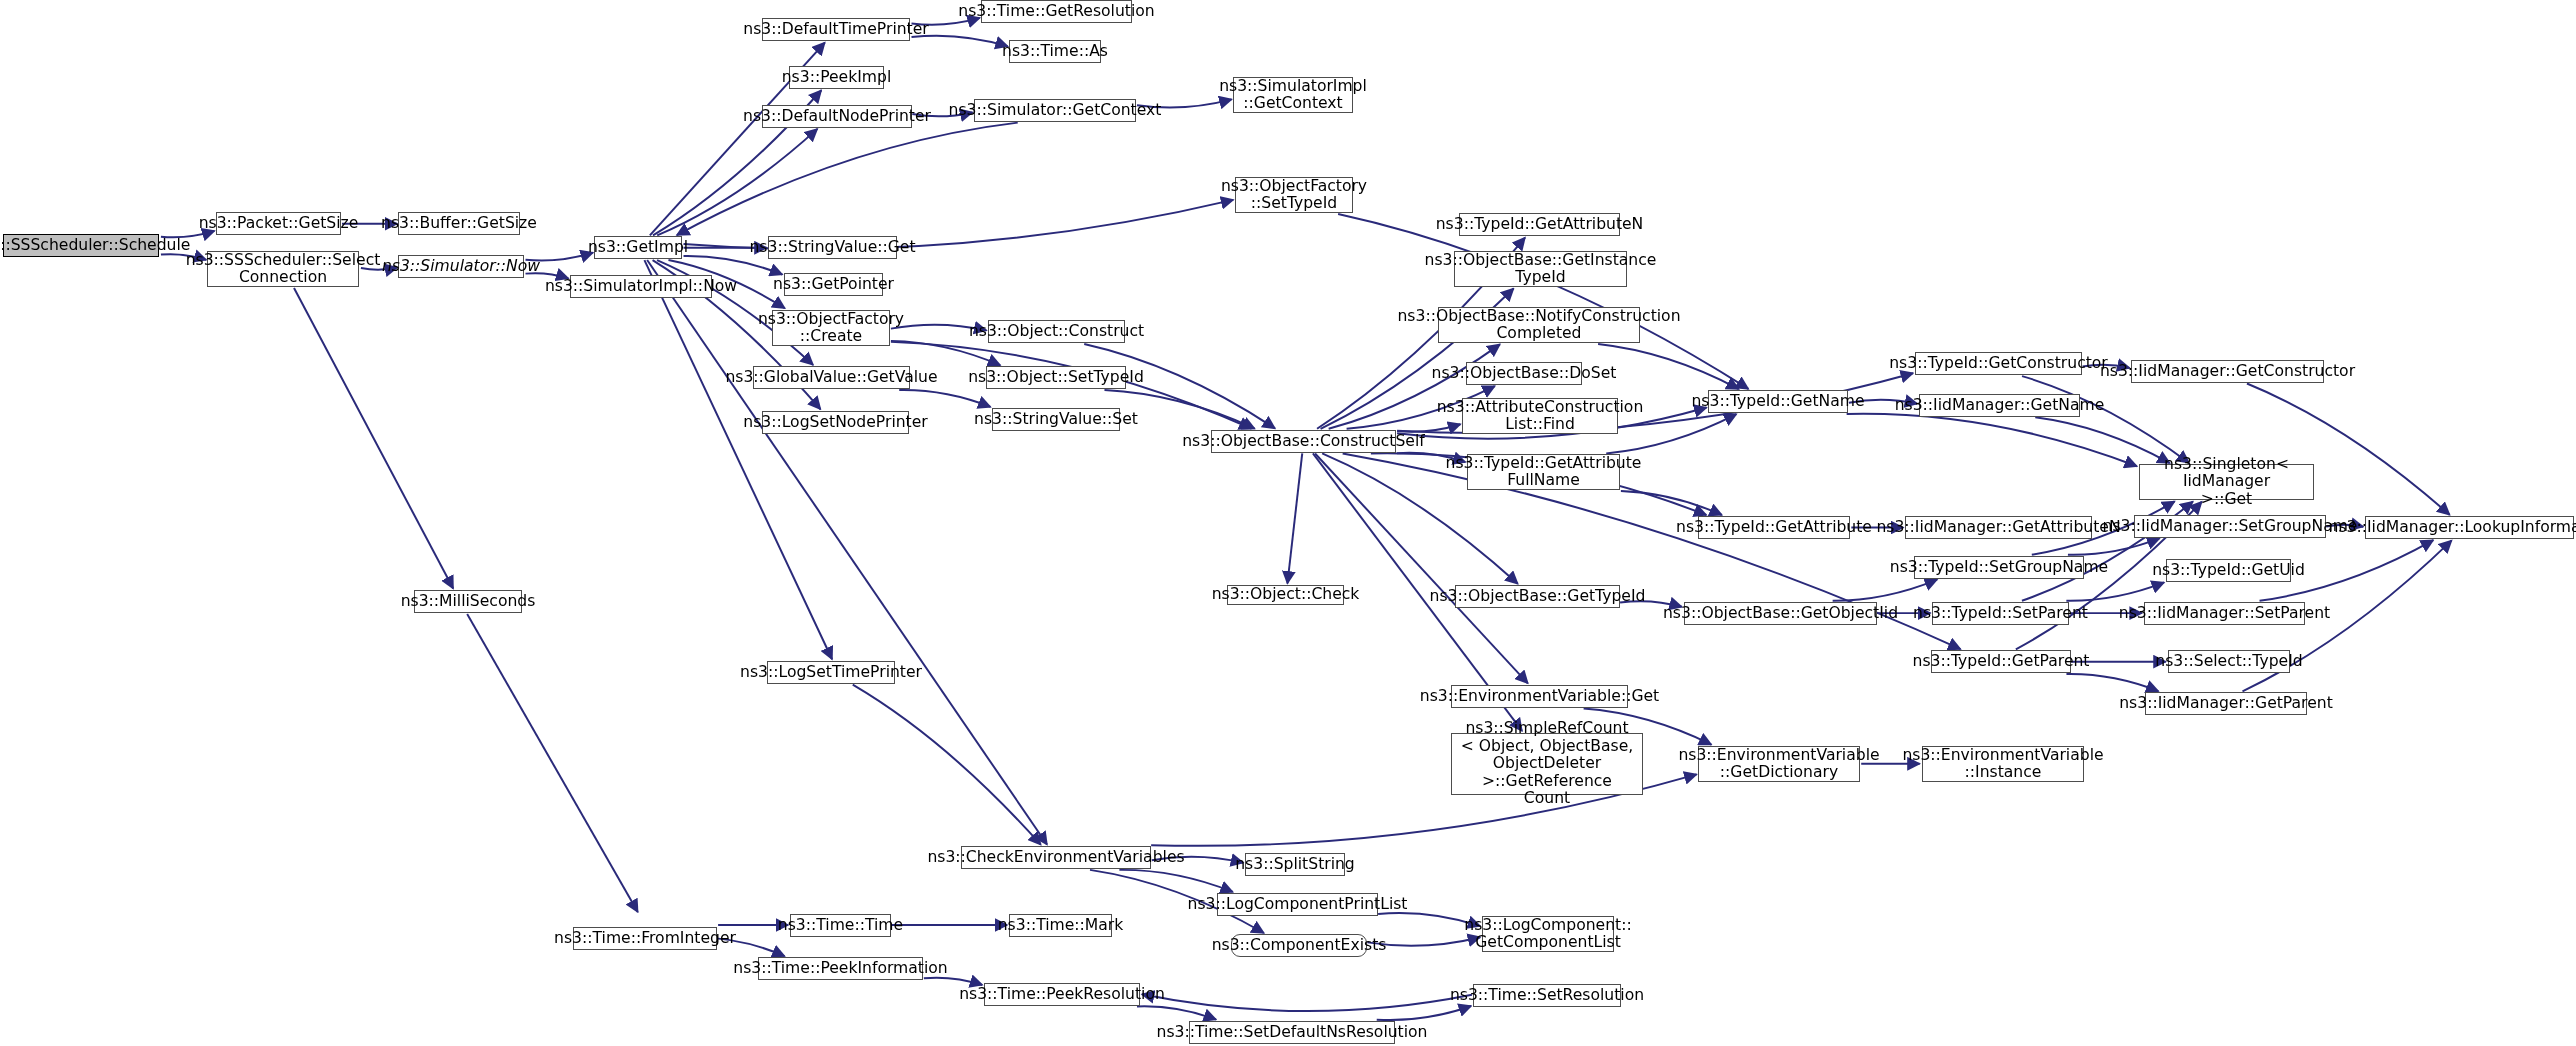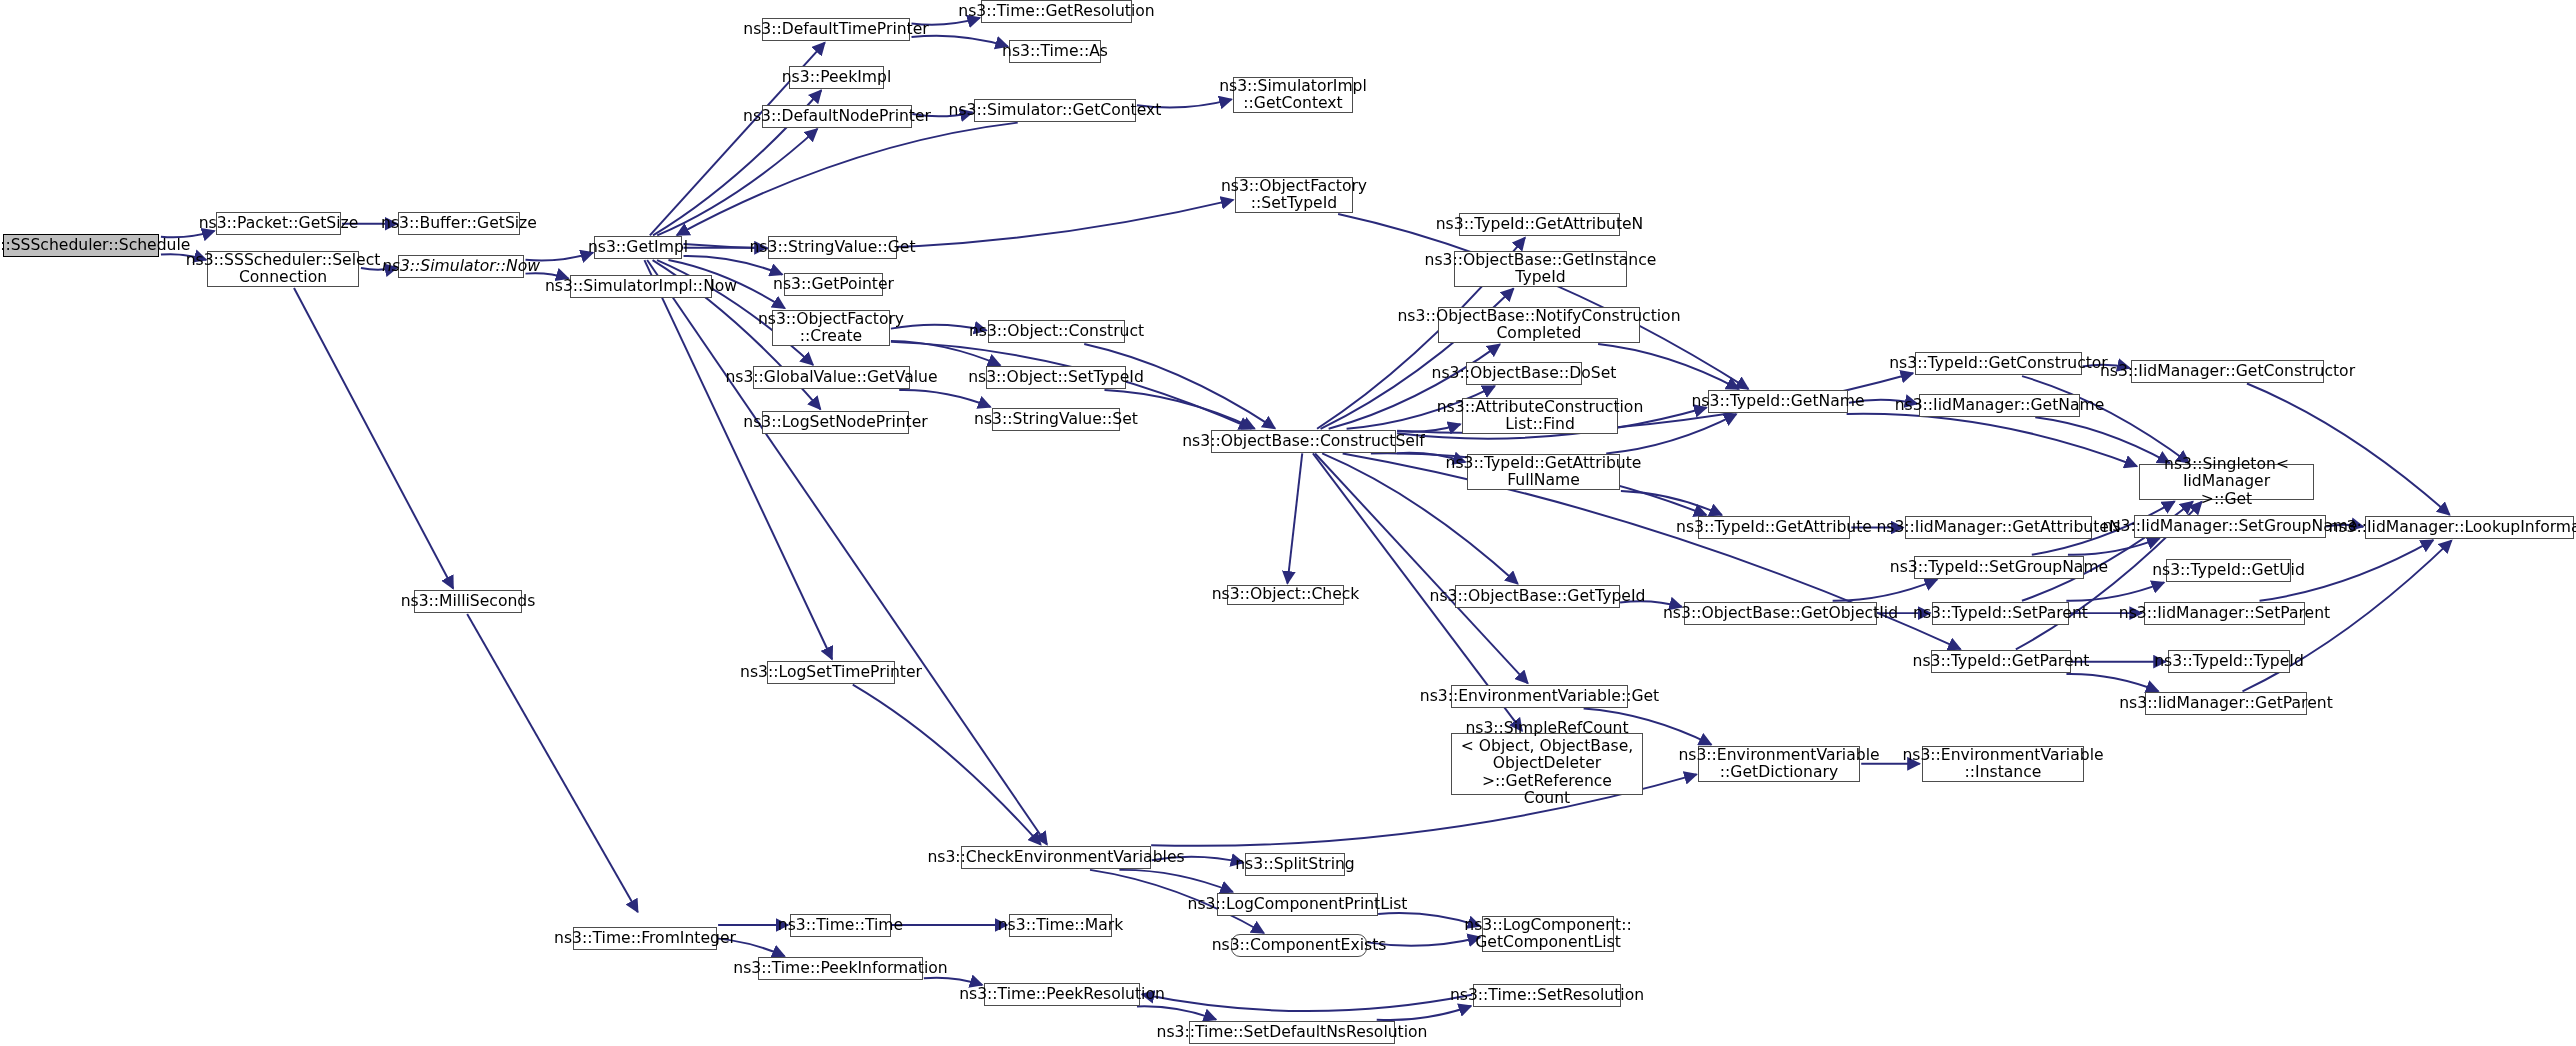--- a/index.html
+++ b/index.html
@@ -203,21 +203,21 @@
       <div class="node" style="left: 1932px; top: 602px; width: 137px; height: 23px;">ns3::TypeId::SetParent</div>
       <div class="node" style="left: 1931px; top: 650px; width: 140px; height: 23px;">ns3::TypeId::GetParent</div>
       <div class="node" style="left: 1922px; top: 746px; width: 162px; height: 36px;">ns3::EnvironmentVariable
 ::Instance</div>
       <div class="node" style="left: 2131px; top: 360px; width: 193px; height: 23px;">ns3::IidManager::GetConstructor</div>
       <div class="node" style="left: 2139px; top: 464px; width: 175px; height: 36px;">ns3::Singleton&lt; IidManager
 &gt;::Get</div>
       <div class="node" style="left: 2134px; top: 515px; width: 192px; height: 23px;">ns3::IidManager::SetGroupName</div>
       <div class="node" style="left: 2166px; top: 559px; width: 125px; height: 23px;">ns3::TypeId::GetUid</div>
       <div class="node" style="left: 2144px; top: 602px; width: 161px; height: 23px;">ns3::IidManager::SetParent</div>
-      <div class="node" style="left: 2168px; top: 650px; width: 122px; height: 23px;">ns3::TypeId::TypeId</div>
+      <div class="node" style="left: 2168px; top: 650px; width: 122px; height: 23px;">ns3::Select::TypeId</div>
       <div class="node" style="left: 2145px; top: 692px; width: 162px; height: 23px;">ns3::IidManager::GetParent</div>
       <div class="node" style="left: 2365px; top: 516px; width: 209px; height: 23px;">ns3::IidManager::LookupInformation</div>
       <div class="node" style="left: 406px; top: 590px; width: 108px; height: 23px; margin-left: 8px;">ns3::MilliSeconds</div>
       <div class="node" style="left: 767px; top: 661px; width: 128px; height: 23px;">ns3::LogSetTimePrinter</div>
       <div class="node" style="left: 961px; top: 846px; width: 190px; height: 23px;">ns3::CheckEnvironmentVariables</div>
       <div class="node" style="left: 1245px; top: 853px; width: 100px; height: 23px;">ns3::SplitString</div>
       <div class="node" style="left: 1217px; top: 893px; width: 161px; height: 23px;">ns3::LogComponentPrintList</div>
       <div class="node" style="left: 1231px; top: 934px; width: 136px; height: 23px; border-radius: 9px;">ns3::ComponentExists</div>
       <div class="node" style="left: 1482px; top: 916px; width: 132px; height: 36px;">ns3::LogComponent::
 GetComponentList</div>

